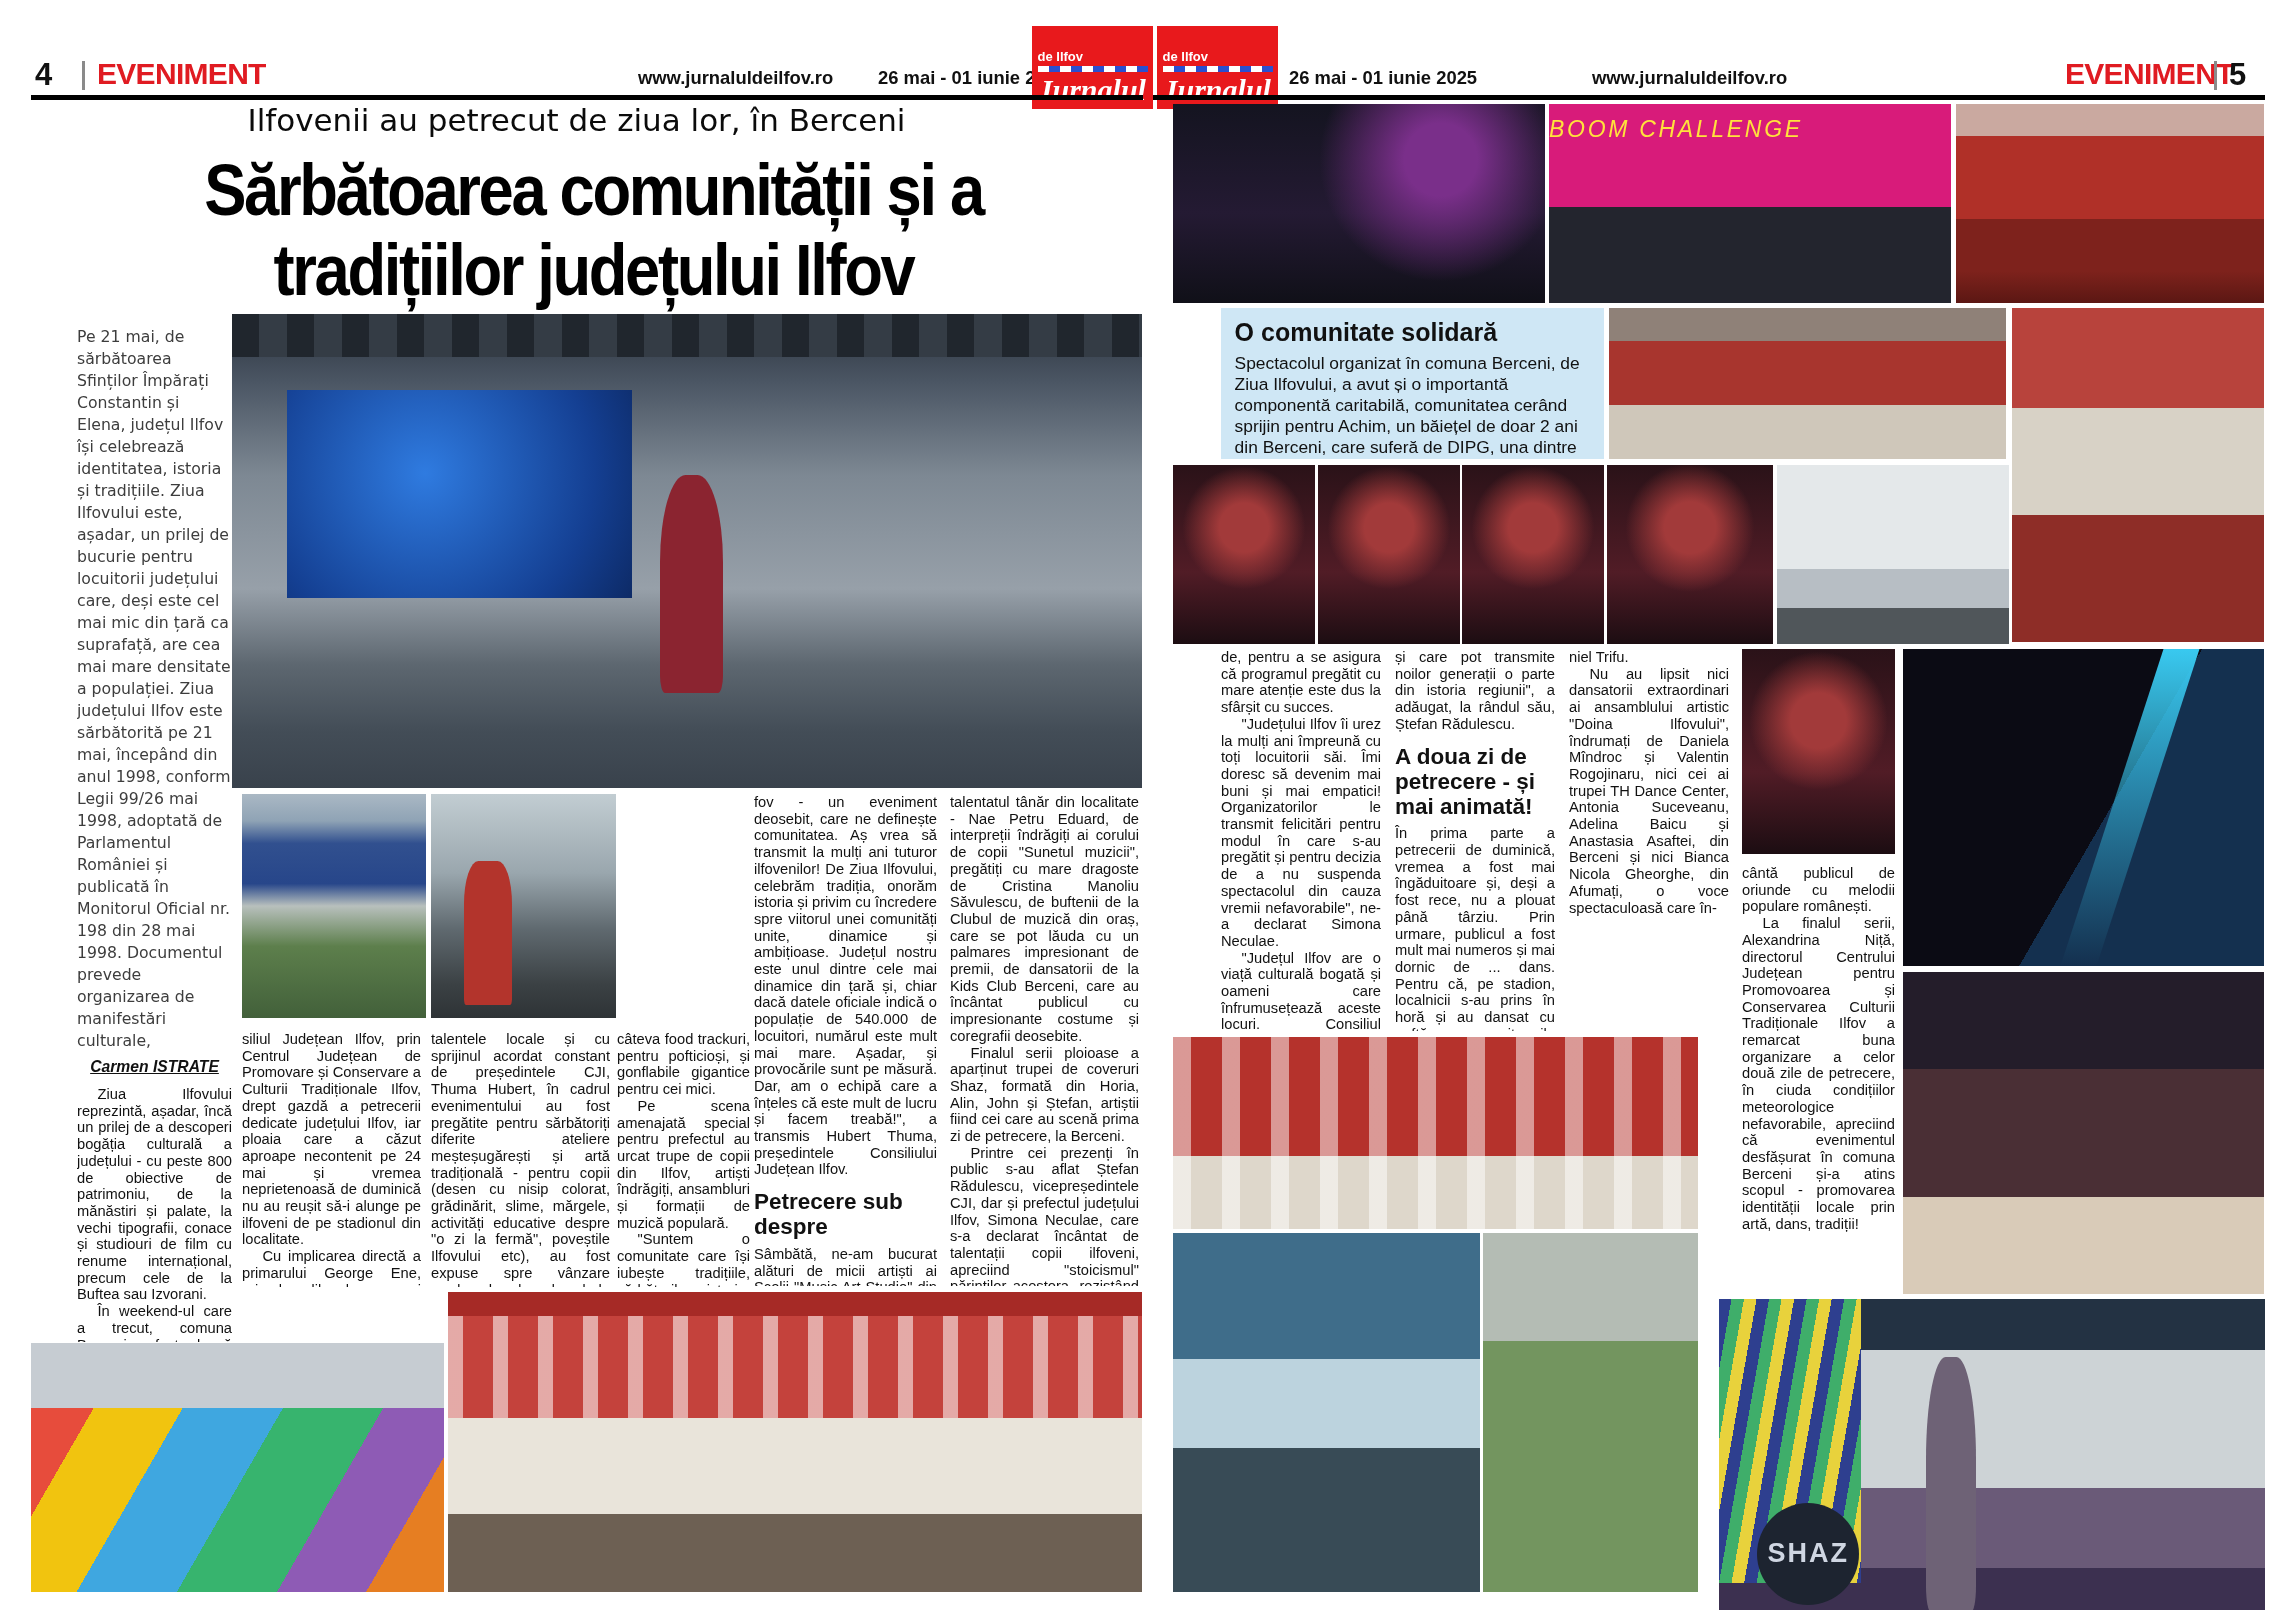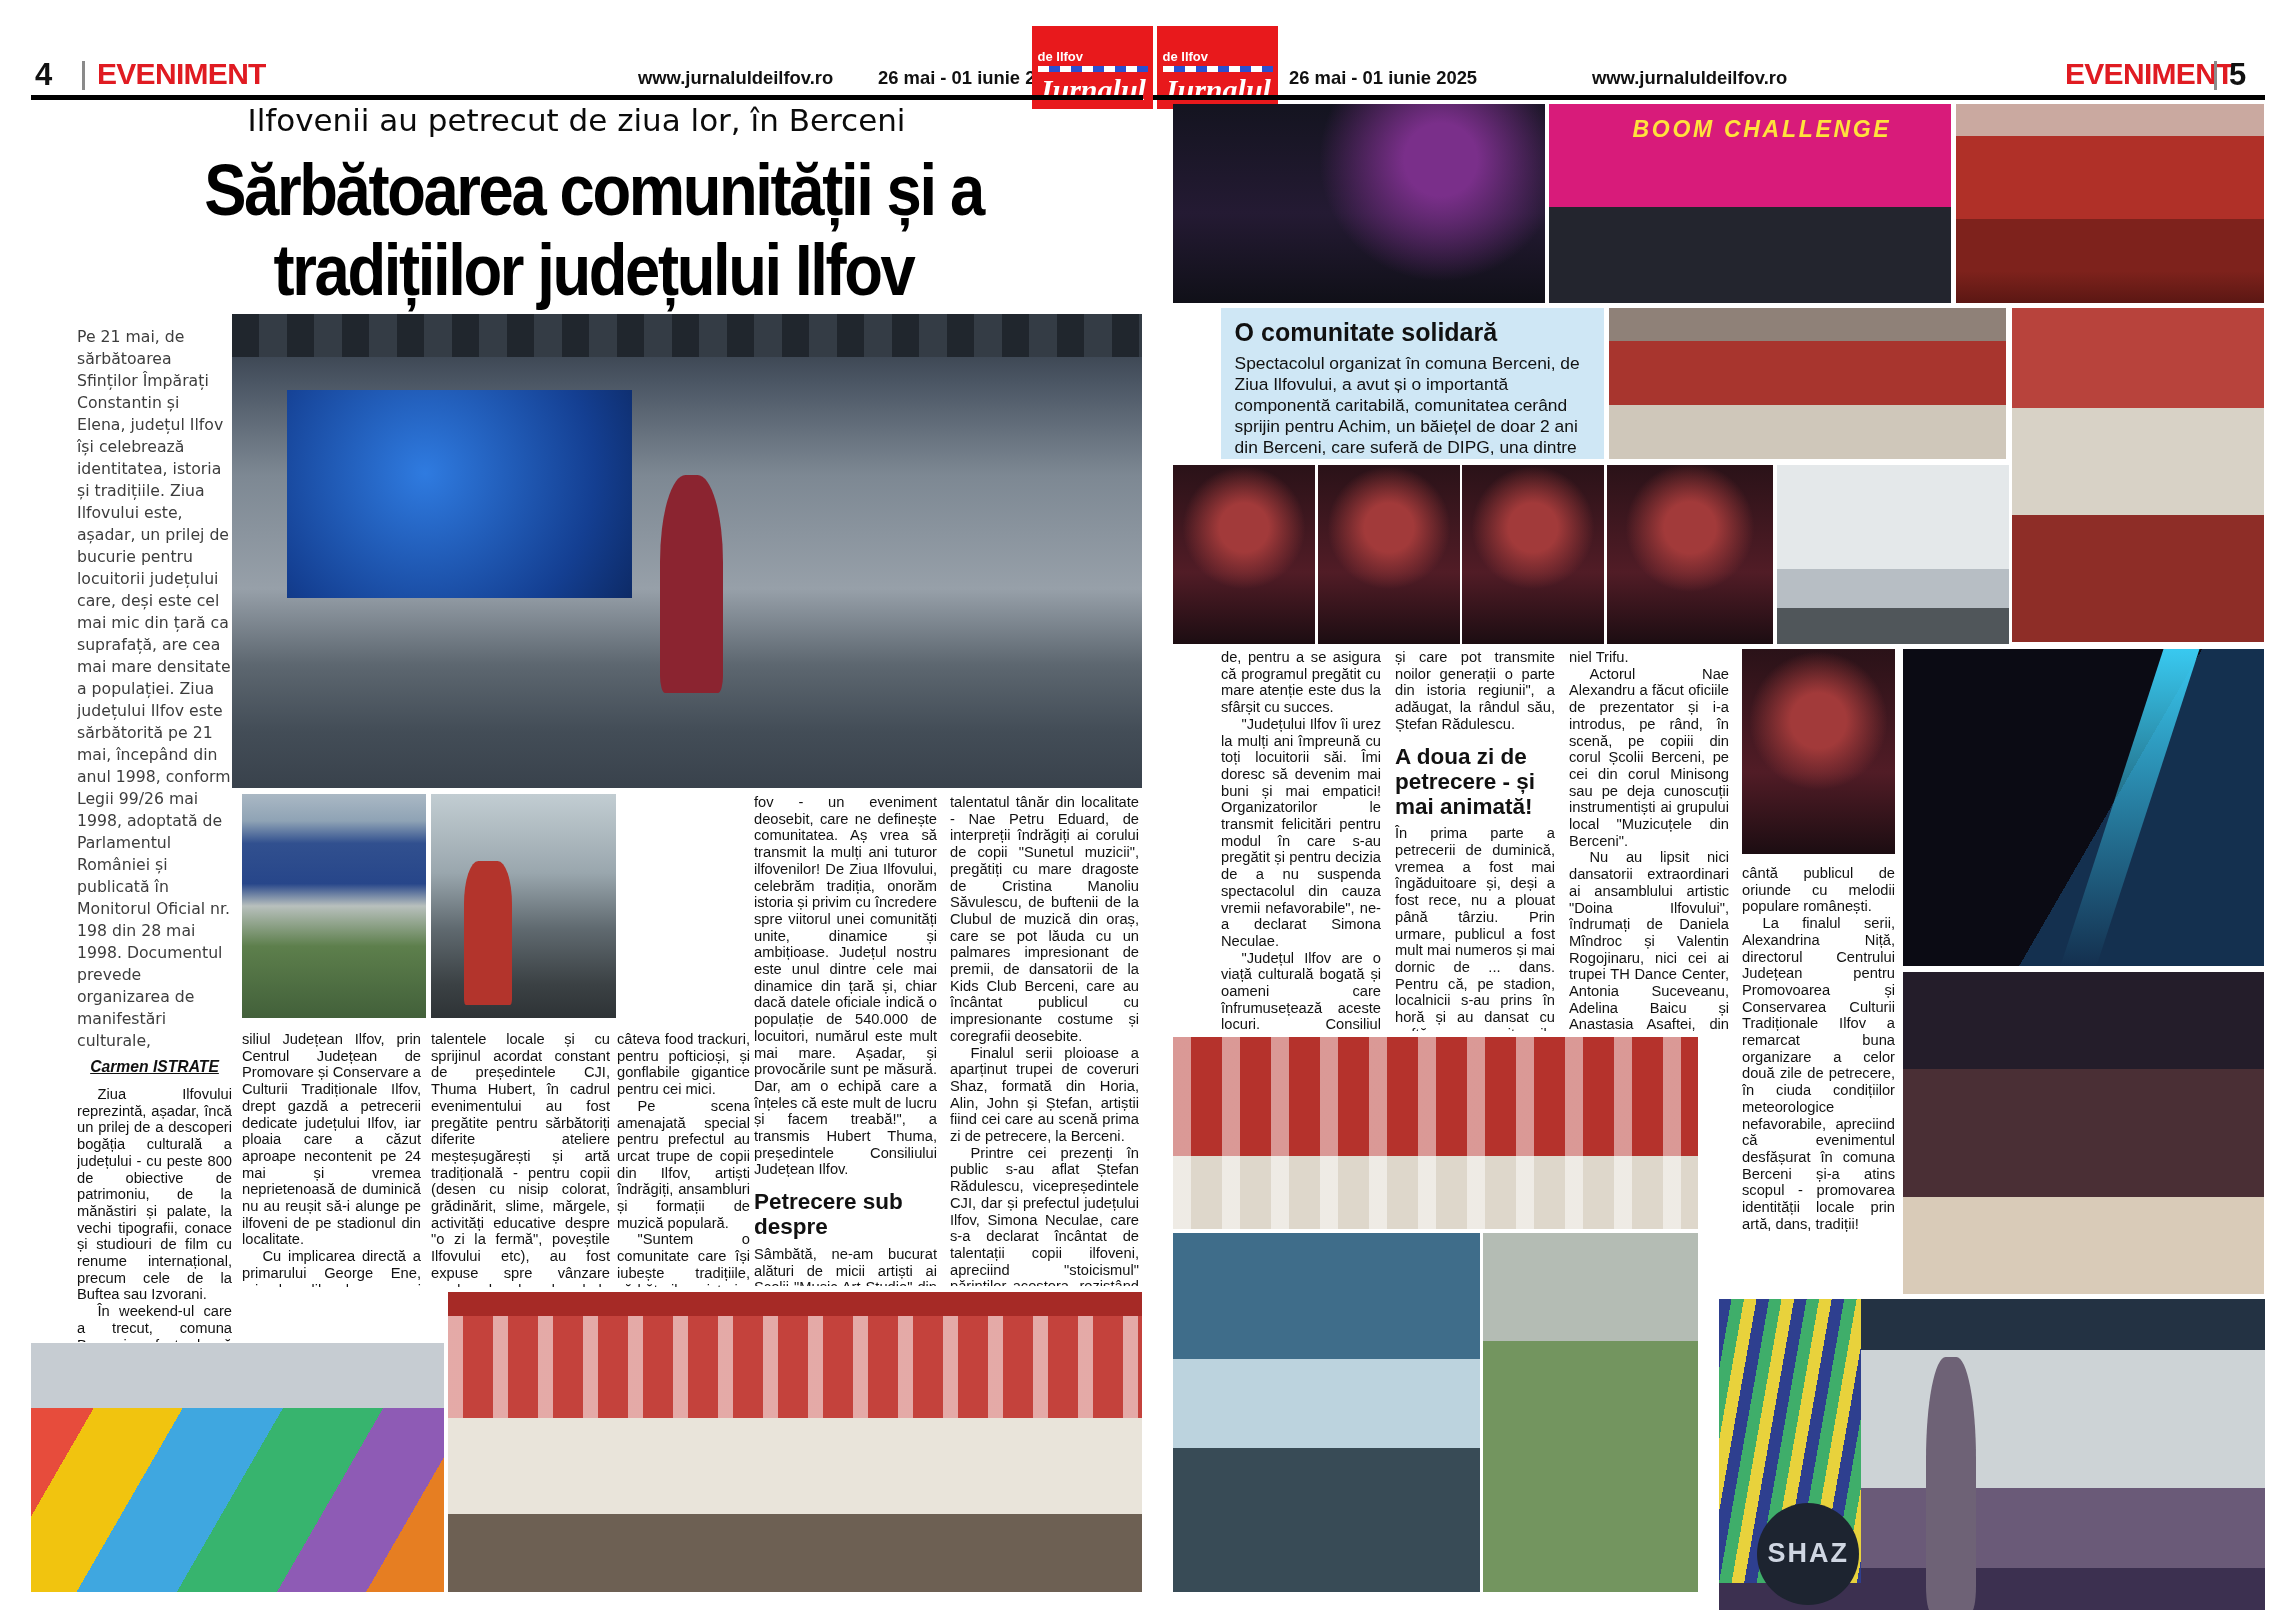--- a/index.html
+++ b/index.html
@@ -45,21 +45,21 @@
   #ph-hand{background:linear-gradient(180deg,#c2cdd2 0%,#9aa7ae 35%,#606a70 60%,#3b4144 85%,#2e3336 100%)}
   #ph-hand .coat{left:18%;top:30%;width:26%;height:64%;background:#b3342c;border-radius:30% 30% 4% 4%}
   #ph-infl{background:linear-gradient(180deg,#c6ccd2 0 26%,transparent 26%),
            linear-gradient(120deg,#e74c3c 0 18%,#f1c40f 18% 34%,#3fa7e0 34% 52%,#37b46e 52% 70%,#8e5bb5 70% 86%,#e67e22 86% 100%)}
   #ph-folkkids{background:linear-gradient(180deg,#a62a26 0 8%,#c4423c 8% 42%,#e9e4da 42% 74%,#6d6053 74% 100%)}
   #ph-folkkids .pat{left:0;top:8%;width:100%;height:34%;
       background:repeating-linear-gradient(90deg,rgba(255,255,255,.55) 0 15px,transparent 15px 45px)}
   #ph-band{background:radial-gradient(circle at 72% 28%,#7a2f8a 0 12%,transparent 40%),
            linear-gradient(180deg,#141420 0%,#241a33 55%,#101018 100%)}
   #ph-crew{background:linear-gradient(180deg,#d81b7a 0 52%,#23252e 52% 100%)}
-  #ph-crew .lbl{left:12px;top:6%;width:100%;text-align:center;color:#ffe23c;font-weight:bold;font-size:23px;letter-spacing:2.7px}
+  #ph-crew .lbl{left:0;top:6%;width:100%;text-align:left;color:#ffe23c;font-weight:normal;font-size:23px;letter-spacing:2.7px}
   #ph-folkA{background:linear-gradient(180deg,#caa9a0 0 16%,#b03028 16% 58%,#7e221c 58% 84%,#5b1713 100%)}
   #ph-folkB{background:linear-gradient(180deg,#8f8178 0 22%,#a8352e 22% 64%,#cfc7ba 64% 100%)}
   #ph-folkC{background:linear-gradient(180deg,#b8433c 0 30%,#d8d2c6 30% 62%,#8e2d27 62% 100%)}
   .portrait{background:radial-gradient(circle at 50% 35%,#a23a3a 0 18%,transparent 45%),
             linear-gradient(180deg,#2a1218 0%,#511c26 60%,#1c0d12 100%)}
   #ph-choir{background:linear-gradient(180deg,#e4e8ea 0 58%,#b7bec4 58% 80%,#50565a 80% 100%)}
   #ph-neon{background:linear-gradient(120deg,#0b0b14 0 55%,#14304f 55% 100%)}
   #ph-neon .beam{left:58%;top:0;width:10%;height:100%;background:linear-gradient(180deg,#39c9f0,transparent);transform:skewX(-18deg)}
   #ph-drum{background:linear-gradient(180deg,#241d2a 0 30%,#4a2f35 30% 70%,#d9cbb8 70% 100%)}
   #ph-rug{background:repeating-linear-gradient(90deg,rgba(255,255,255,.5) 0 17.7px,transparent 17.7px 49px),
@@ -189,21 +189,20 @@
         <p>și care pot transmite noilor generații o parte din istoria regiunii", a adăugat, la rândul său, Ștefan Rădulescu.</p>
       </div>
     <div class="subhead">A doua zi de petrecere - și mai animată!</div>
     <div>
         <p>În prima parte a petrecerii de duminică, vremea a fost mai îngăduitoare și, deși a fost rece, nu a plouat până târziu. Prin urmare, publicul a fost mult mai numeros și mai dornic de ... dans. Pentru că, pe stadion, localnicii s-au prins în horă și au dansat cu poftă pe ritmurile Tarafului Târgoveților și ale lui Da-</p>
       </div>
   </div>
 
   <div class="col cont" style="left:1569px;top:649px;width:160px;height:382px">
       <p>niel Trifu.</p>
-      <p>Actorul Nae Alexandru a făcut oficiile de prezentator și i-a introdus, pe rând, în scenă, pe copiii din corul Școlii Berceni, pe cei din corul Minisong sau pe deja cunoscuții instrumentiști ai grupului local "Muzicuțele din Berceni".</p>
       <p>Nu au lipsit nici dansatorii extraordinari ai ansamblului artistic "Doina Ilfovului", îndrumați de Daniela Mîndroc și Valentin Rogojinaru, nici cei ai trupei TH Dance Center, Antonia Suceveanu, Adelina Baicu și Anastasia Asaftei, din Berceni și nici Bianca Nicola Gheorghe, din Afumați, o voce spectaculoasă care în-</p>
     </div>
 
   <div>
     <div class="ph portrait" style="left:1742px;top:649px;width:153px;height:205px" title="Solist pe scenă"></div>
     <div class="col cont" style="left:1742px;top:865px;width:153px;height:431px">
         <p>cântă publicul de oriunde cu melodii populare românești.</p>
         <p>La finalul serii, Alexandrina Niță, directorul Centrului Județean pentru Promovoarea și Conservarea Culturii Tradiționale Ilfov a remarcat buna organizare a celor două zile de petrecere, în ciuda condițiilor meteorologice nefavorabile, apreciind că evenimentul desfășurat în comuna Berceni și-a atins scopul - promovarea identității locale prin artă, dans, tradiții!</p>
       </div>
   </div>

